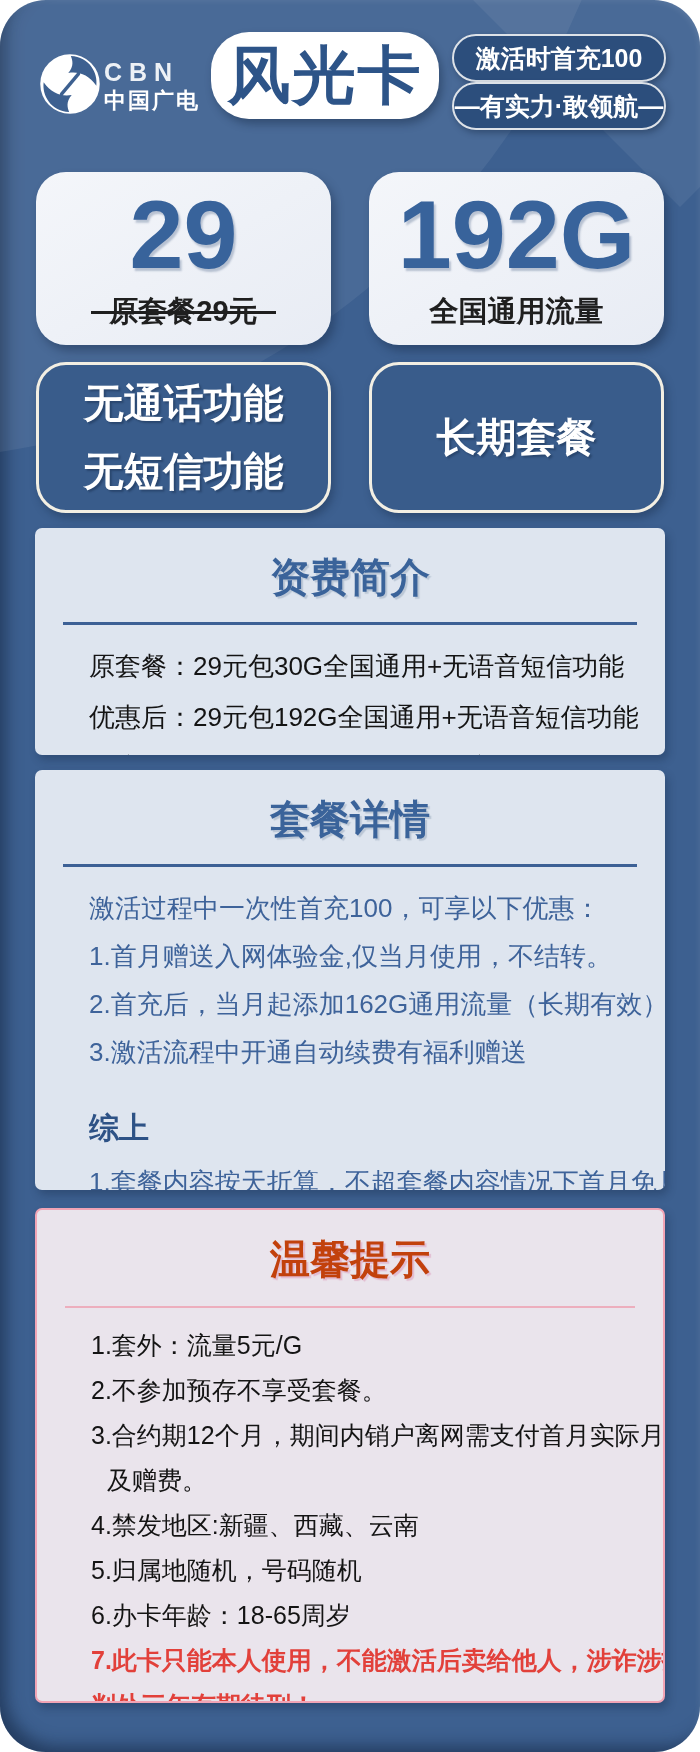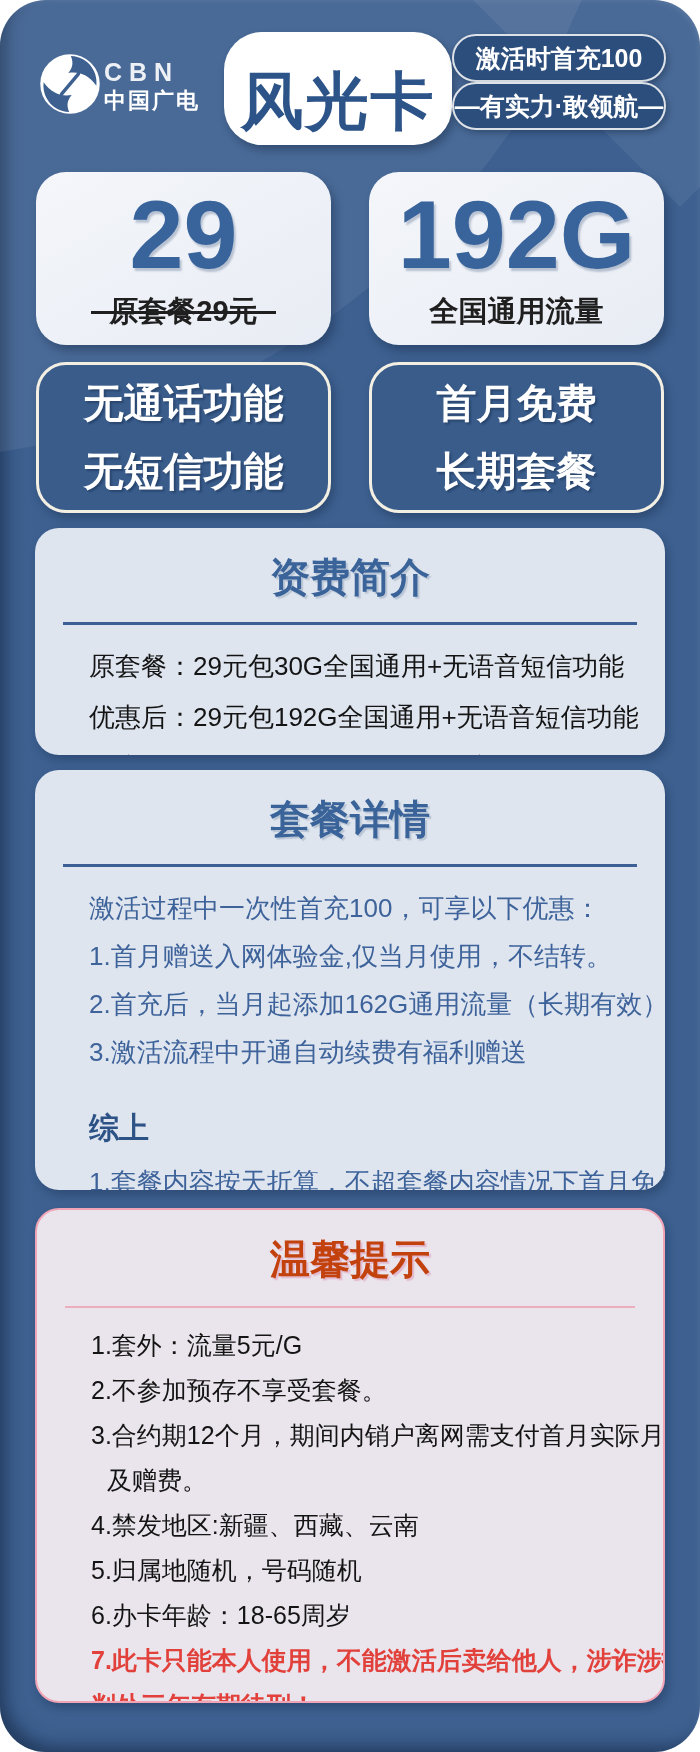--- a/index.html
+++ b/index.html
@@ -25,21 +25,21 @@
   .layer { position: relative; z-index: 1; }
 
   
   .header { display: flex; align-items: flex-start; margin: 32px 34px 0 36px; height: 113px; }
   .logo { display: flex; align-items: center; margin-top: 18px; }
   .logo-text { display: flex; flex-direction: column; line-height: 1.1; }
   .logo-wordmark { color: #edf1f6; font-size: 25px; font-weight: 600; letter-spacing: 7px; }
   .logo-name { color: #ffffff; font-size: 22px; font-weight: 700; letter-spacing: 2px; margin-top: 3px; }
 
   .titlebox {
-    width: 228px; height: 113px; margin-left: 24px;
+    width: 228px; height: 87px; margin-left: 11px;
     background: #ffffff; border-radius: 38px;
     display: flex; align-items: flex-end; justify-content: center;
     box-shadow: 3px 5px 9px rgba(18,34,60,.4);
   }
   .titlebox .product-name {
     font-size: 63px; font-weight: 800; color: #2d5488; letter-spacing: 2px;
   }
 
   .badges { margin-left: auto; height: 113px; display: flex; flex-direction: column; padding: 2px 0; }
   .badge {
@@ -75,21 +75,21 @@
     flex: 1; border-radius: 30px;
     background: #395c8b; border: 3px solid #f3efe3;
     color: #ffffff;
     display: flex; flex-direction: column; align-items: center; justify-content: center; gap: 13px;
     box-shadow: 3px 5px 9px rgba(18,34,60,.35);
   }
   .feature-line { font-size: 40px; font-weight: 800; text-shadow: 2px 2px 2px rgba(10,25,50,.32); white-space: nowrap; }
 
   
   .section {
-    margin: 15px 35px 0; border-radius: 24px; background: #dee5ef;
+    margin: 15px 35px 0; border-radius: 7px; background: #dee5ef;
     padding-top: 22px; box-shadow: 3px 5px 9px rgba(18,34,60,.3);
     overflow: hidden;
   }
   .section-title {
     text-align: center; font-size: 40px; font-weight: 800; color: #3a639a;
     text-shadow: 2px 2px 1px rgba(30,60,100,.18);
   }
   .divider { height: 3px; background: #3c6095; margin: 17px 28px 0; }
   .body { padding: 24px 16px 0 54px; }
   .line { font-size: 26px; color: #141414; margin-bottom: 16px; white-space: nowrap; }
@@ -157,21 +157,20 @@
         <div class="stat-caption">全国通用流量</div>
       </div>
     </div>
 
     <div class="features">
       <div class="feature-card">
         <div class="feature-line">无通话功能</div>
         <div class="feature-line">无短信功能</div>
       </div>
       <div class="feature-card">
-        <div class="feature-line">首月免费</div>
         <div class="feature-line">长期套餐</div>
       </div>
     </div>
 
     <div class="section section-fee">
       <div class="section-title">资费简介</div>
       <div class="divider"></div>
       <div class="body">
         <div class="line">原套餐：29元包30G全国通用+无语音短信功能</div>
         <div class="line">优惠后：29元包192G全国通用+无语音短信功能</div>

